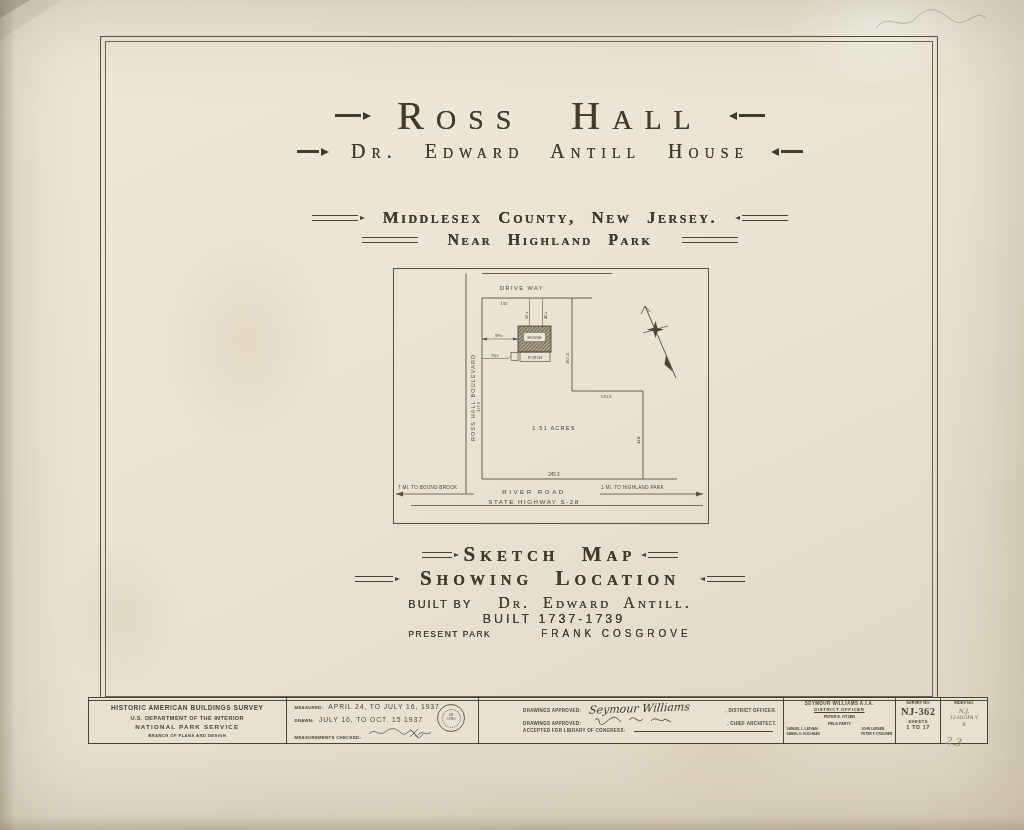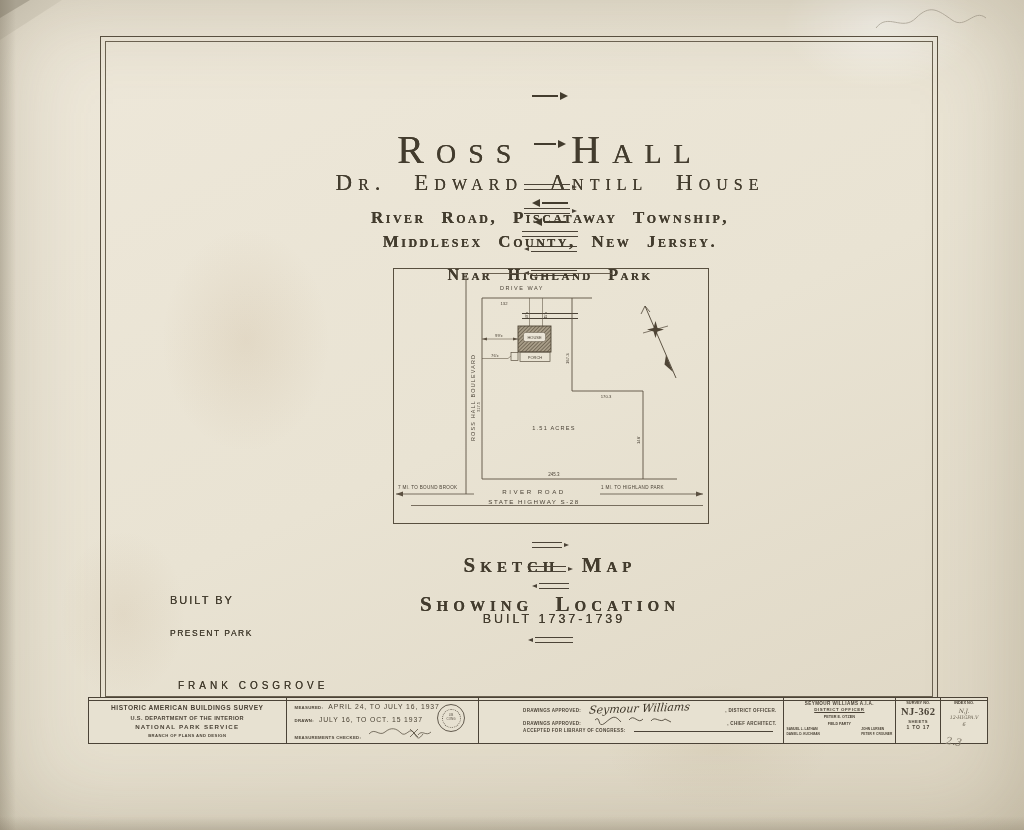--- a/index.html
+++ b/index.html
@@ -29,28 +29,28 @@
   .edge-b{position:absolute;left:0;right:0;bottom:0;height:14px;
     background:linear-gradient(0deg,rgba(90,80,60,.20),transparent);}
   .scribble{position:absolute;left:868px;top:2px;opacity:.55;}
 
   .b-outer{position:absolute;left:100px;top:36px;width:836px;height:664px;
     border:1.6px solid #584f3f;}
   .b-inner{position:absolute;left:105px;top:41px;width:826px;height:654px;
     border:1px solid #6a6150;}
 
   .centercol{position:absolute;left:170px;width:760px;text-align:center;}
-  .t-row{display:flex;align-items:center;justify-content:flex-start;flex-direction:column;}
+  .t-row{display:flex;align-items:center;justify-content:center;}
   .ink{color:#433c2e;text-shadow:0 0 .4px #433c2e;}
   .sc{font-variant:small-caps;}
 
   .row1{top:92px;gap:26px;}
   .row1 .t-text{font-size:40px;letter-spacing:12px;word-spacing:26px;}
   .row2{top:140px;gap:22px;}
-  .row2 .t-text{font-size:23px;letter-spacing:6px;word-spacing:16px;}
+  .row2 .t-text{font-size:20px;letter-spacing:6px;word-spacing:16px;}
   .row3{top:184px;gap:18px;}
   .row4{top:208px;gap:18px;}
   .row5{top:231px;gap:29px;}
   .addr{font-size:17px;letter-spacing:2.5px;word-spacing:9px;font-weight:bold;}
 
   .bar{height:2.4px;background:#433c2e;}
   .tri-r{width:0;height:0;border-top:4px solid transparent;border-bottom:4px solid transparent;border-left:8px solid #433c2e;}
   .tri-l{width:0;height:0;border-top:4px solid transparent;border-bottom:4px solid transparent;border-right:8px solid #433c2e;}
   .orn{display:inline-flex;align-items:center;gap:2px;}
   .r2{height:4px;border-top:1.2px solid #4b4337;border-bottom:1.2px solid #4b4337;}
@@ -156,31 +156,20 @@
     <span class="orn">
         <span class="bar" style="width:22px"></span>
         <span class="tri-r"></span>
       </span>
     <span class="t-text sc ink">Dr. Edward Antill House</span>
     <span class="orn">
         <span class="tri-l"></span>
         <span class="bar" style="width:22px"></span>
       </span>
   </div>
-  <div class="centercol t-row row3">
-    <span class="orn">
-        <span class="r2" style="width:46px"></span>
-        <span class="tt-r"></span>
-      </span>
-    <span class="addr sc ink">River Road, Piscataway Township,</span>
-    <span class="orn">
-        <span class="tt-l"></span>
-        <span class="r2" style="width:46px"></span>
-      </span>
-  </div>
   <div class="centercol t-row row4">
     <span class="orn">
         <span class="r2" style="width:46px"></span>
         <span class="tt-r"></span>
       </span>
     <span class="addr sc ink">Middlesex County, New Jersey.</span>
     <span class="orn">
         <span class="tt-l"></span>
         <span class="r2" style="width:46px"></span>
       </span>
@@ -286,20 +275,21 @@
         <span class="tt-r"></span>
       </span>
     <span class="t-text sc ink">Showing Location</span>
     <span class="orn">
         <span class="tt-l"></span>
         <span class="r2" style="width:38px"></span>
       </span>
   </div>
   <div class="centercol t-row builtby">
     <span class="lbl ink">BUILT BY</span>
+    <span class="val sc ink">Dr. Edward Antill.</span>
   </div>
   <div class="centercol t-row builtdates">
     <span class="val ink">BUILT 1737-1739</span>
   </div>
   <div class="centercol t-row ownerrow">
     <span class="lbl ink">PRESENT PARK</span>
     <span class="val ink">FRANK COSGROVE</span>
   </div>
 
   <div class="strip">

